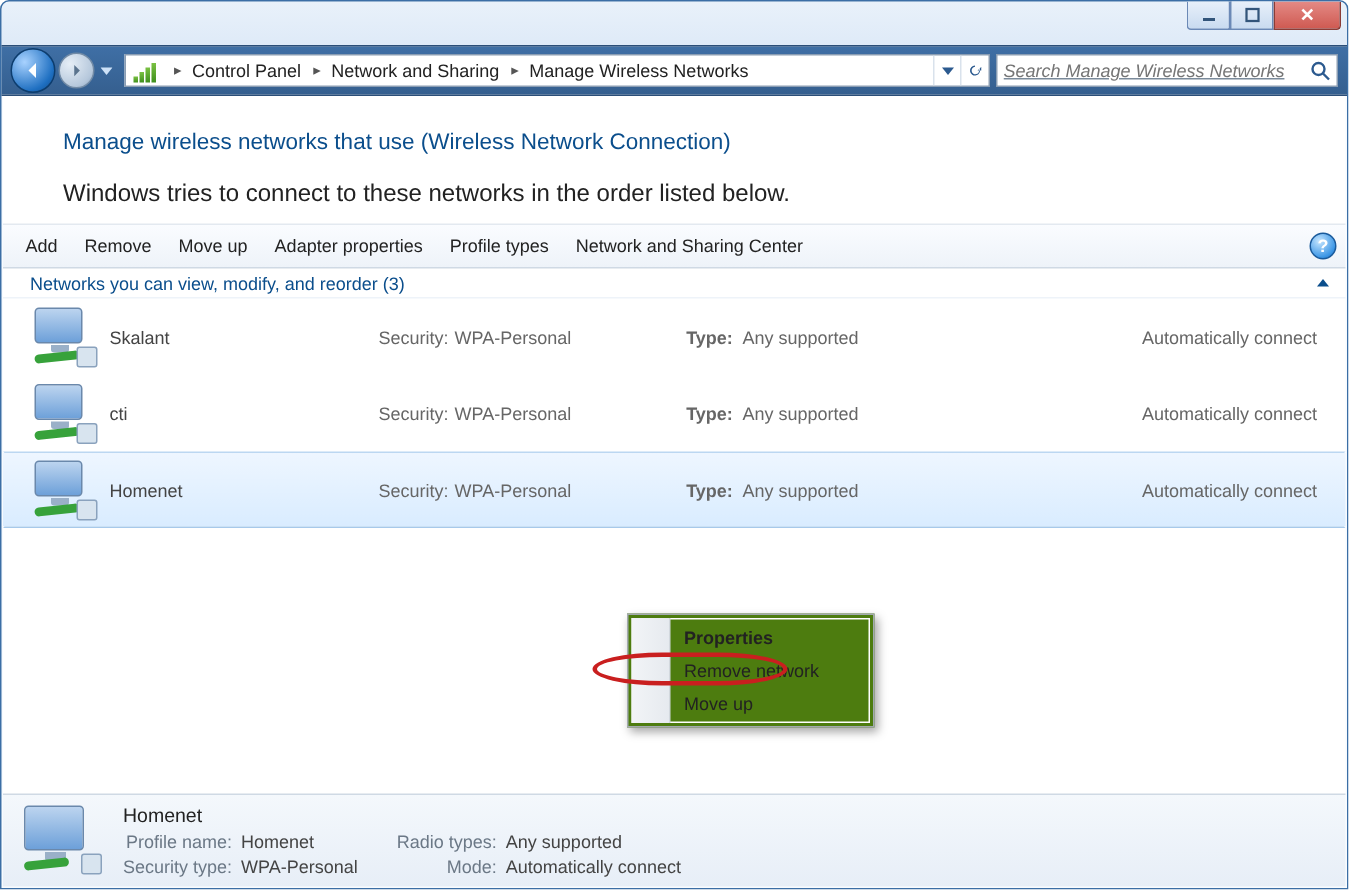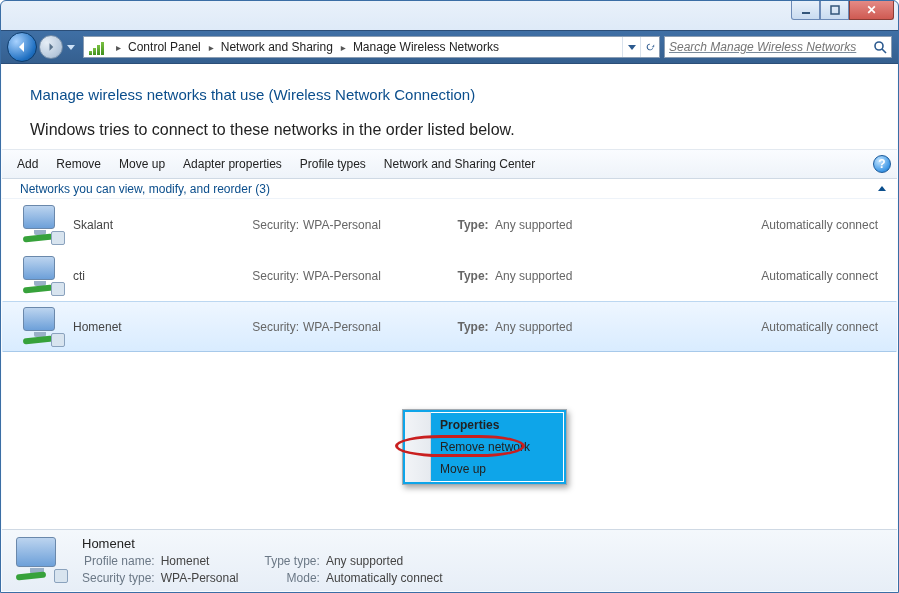--- a/index.html
+++ b/index.html
@@ -34,21 +34,21 @@
   .addr-tail { margin-left: auto; display: flex; align-items: center; padding-right: 1px; }
   .addr-tail .btn { width: 18px; height: 20px; display: flex; align-items: center; justify-content: center; border-left: 1px solid #d9e2ec; }
   .addr-tail svg { width: 10px; height: 10px; fill: #2c5a8f; }
 
   .search { width: 228px; height: 22px; background: #fff; border: 1px solid #8a9db3; margin-left: 4px; display: flex; align-items: center; padding: 0 4px; }
   .search input { flex: 1; border: none; outline: none; font-size: 12px; font-style: italic; color: #7a8a9a; text-decoration: underline; }
   .search svg { width: 14px; height: 14px; stroke: #2c5a8f; fill: none; stroke-width: 1.6; }
 
   
   .content { position: absolute; top: 63px; left: 1px; right: 1px; bottom: 1px; background: #fff; }
-  .hdr { padding: 22px 30px 10px 28px; }
+  .hdr { padding: 22px 30px 10px 40px; }
   .hdr h1 { font-size: 15px; font-weight: normal; color: #0b4e8c; margin-bottom: 18px; }
   .hdr p { font-size: 16px; color: #222; }
 
   .toolbar { height: 30px; border-top: 1px solid #e3e9f0; border-bottom: 1px solid #cfd9e4; background: linear-gradient(#fafcff,#eef3f9); display: flex; align-items: center; padding: 0 6px 0 15px; font-size: 12px; color: #222; gap: 18px; }
   .toolbar .sp { flex: 1; }
   .help { width: 18px; height: 18px; border-radius: 50%; background: radial-gradient(circle at 35% 30%, #c6e6ff, #3d97e6 70%, #1665b2); color: #fff; display: flex; align-items: center; justify-content: center; font-size: 12px; font-weight: bold; border: 1px solid #1a5a9b; }
 
   .group-hdr { height: 20px; display: flex; align-items: center; padding: 0 10px 0 18px; font-size: 12px; color: #0b4e8c; border-bottom: 1px solid #eef3f9; }
   .group-hdr .sp { flex: 1; }
   .group-hdr svg { width: 10px; height: 10px; fill: #0b4e8c; }
@@ -63,21 +63,21 @@
   .net-icon .cable:before { content: ""; position: absolute; left: 2px; top: 4px; width: 30px; height: 6px; background: #37a23b; border-radius: 3px; transform: rotate(-6deg); }
   .net-icon .cable:after { content: ""; position: absolute; right: 0; top: 0; width: 12px; height: 12px; background: #d8e4ef; border: 1px solid #8aa2bd; border-radius: 2px; }
   .col-name { width: 170px; }
   .col-sec-l { width: 60px; text-align: right; color: #666; padding-right: 4px; }
   .col-sec-v { width: 152px; color: #666; }
   .col-type-l { width: 40px; text-align: center; color: #666; padding-right: 4px; font-weight: bold; }
   .col-type-v { width: 180px; color: #666; }
   .col-conn { flex: 1; text-align: right; color: #666; }
 
   
-  .ctx { position: absolute; left: 400px; top: 345px; width: 165px; background: #0ea5e9; border: 1px solid #a3aab0; box-shadow: 2px 3px 6px rgba(0,0,0,0.35); padding: 2px; }
+  .ctx { position: absolute; left: 416px; top: 345px; width: 165px; background: #4d7c0f; border: 1px solid #a3aab0; box-shadow: 2px 3px 6px rgba(0,0,0,0.35); padding: 2px; }
   .ctx-inner { border: 1px solid #fff; padding: 1px 0; }
   .ctx .iconcol { position: absolute; left: 2px; top: 2px; bottom: 2px; width: 26px; background: linear-gradient(to right,#f2f4f7,#e6eaef); border-right: 1px solid #d2d8de; }
   .ctx .item { position: relative; height: 22px; display: flex; align-items: center; padding-left: 34px; font-size: 12px; color: #222; }
   .ctx .item.bold { font-weight: bold; }
   .ring { position: absolute; left: 393px; top: 371px; width: 130px; height: 22px; border: 3px solid #c91f1f; border-radius: 50%/70%; pointer-events: none; }
 
   
   .foot { position: absolute; left: 0; right: 0; bottom: 0; height: 62px; border-top: 1px solid #cfd9e4; background: linear-gradient(#f4f8fc,#e7eef7); display: flex; align-items: center; padding: 0 12px; font-size: 12px; color: #444; }
   .foot .net-icon { width: 54px; height: 48px; position: relative; margin-right: 14px; }
   .foot .net-icon .mon { width: 40px; height: 30px; }
@@ -247,21 +247,21 @@
       <div class="foot-cols">
         <div class="foot-col">
           <span class="title">Homenet</span>
             <span></span>
           <span class="lbl" style="grid-column:1">Profile name:</span>
           <span>Homenet</span>
           <span class="lbl">Security type:</span>
           <span>WPA-Personal</span>
         </div>
         <div class="foot-col" style="align-self:end">
-          <span class="lbl">Type type:</span>
+          <span class="lbl">Radio types:</span>
           <span>Any supported</span>
           <span class="lbl">Mode:</span>
           <span>Automatically connect</span>
         </div>
       </div>
     </div>
 
   </div>
 </div>
 

